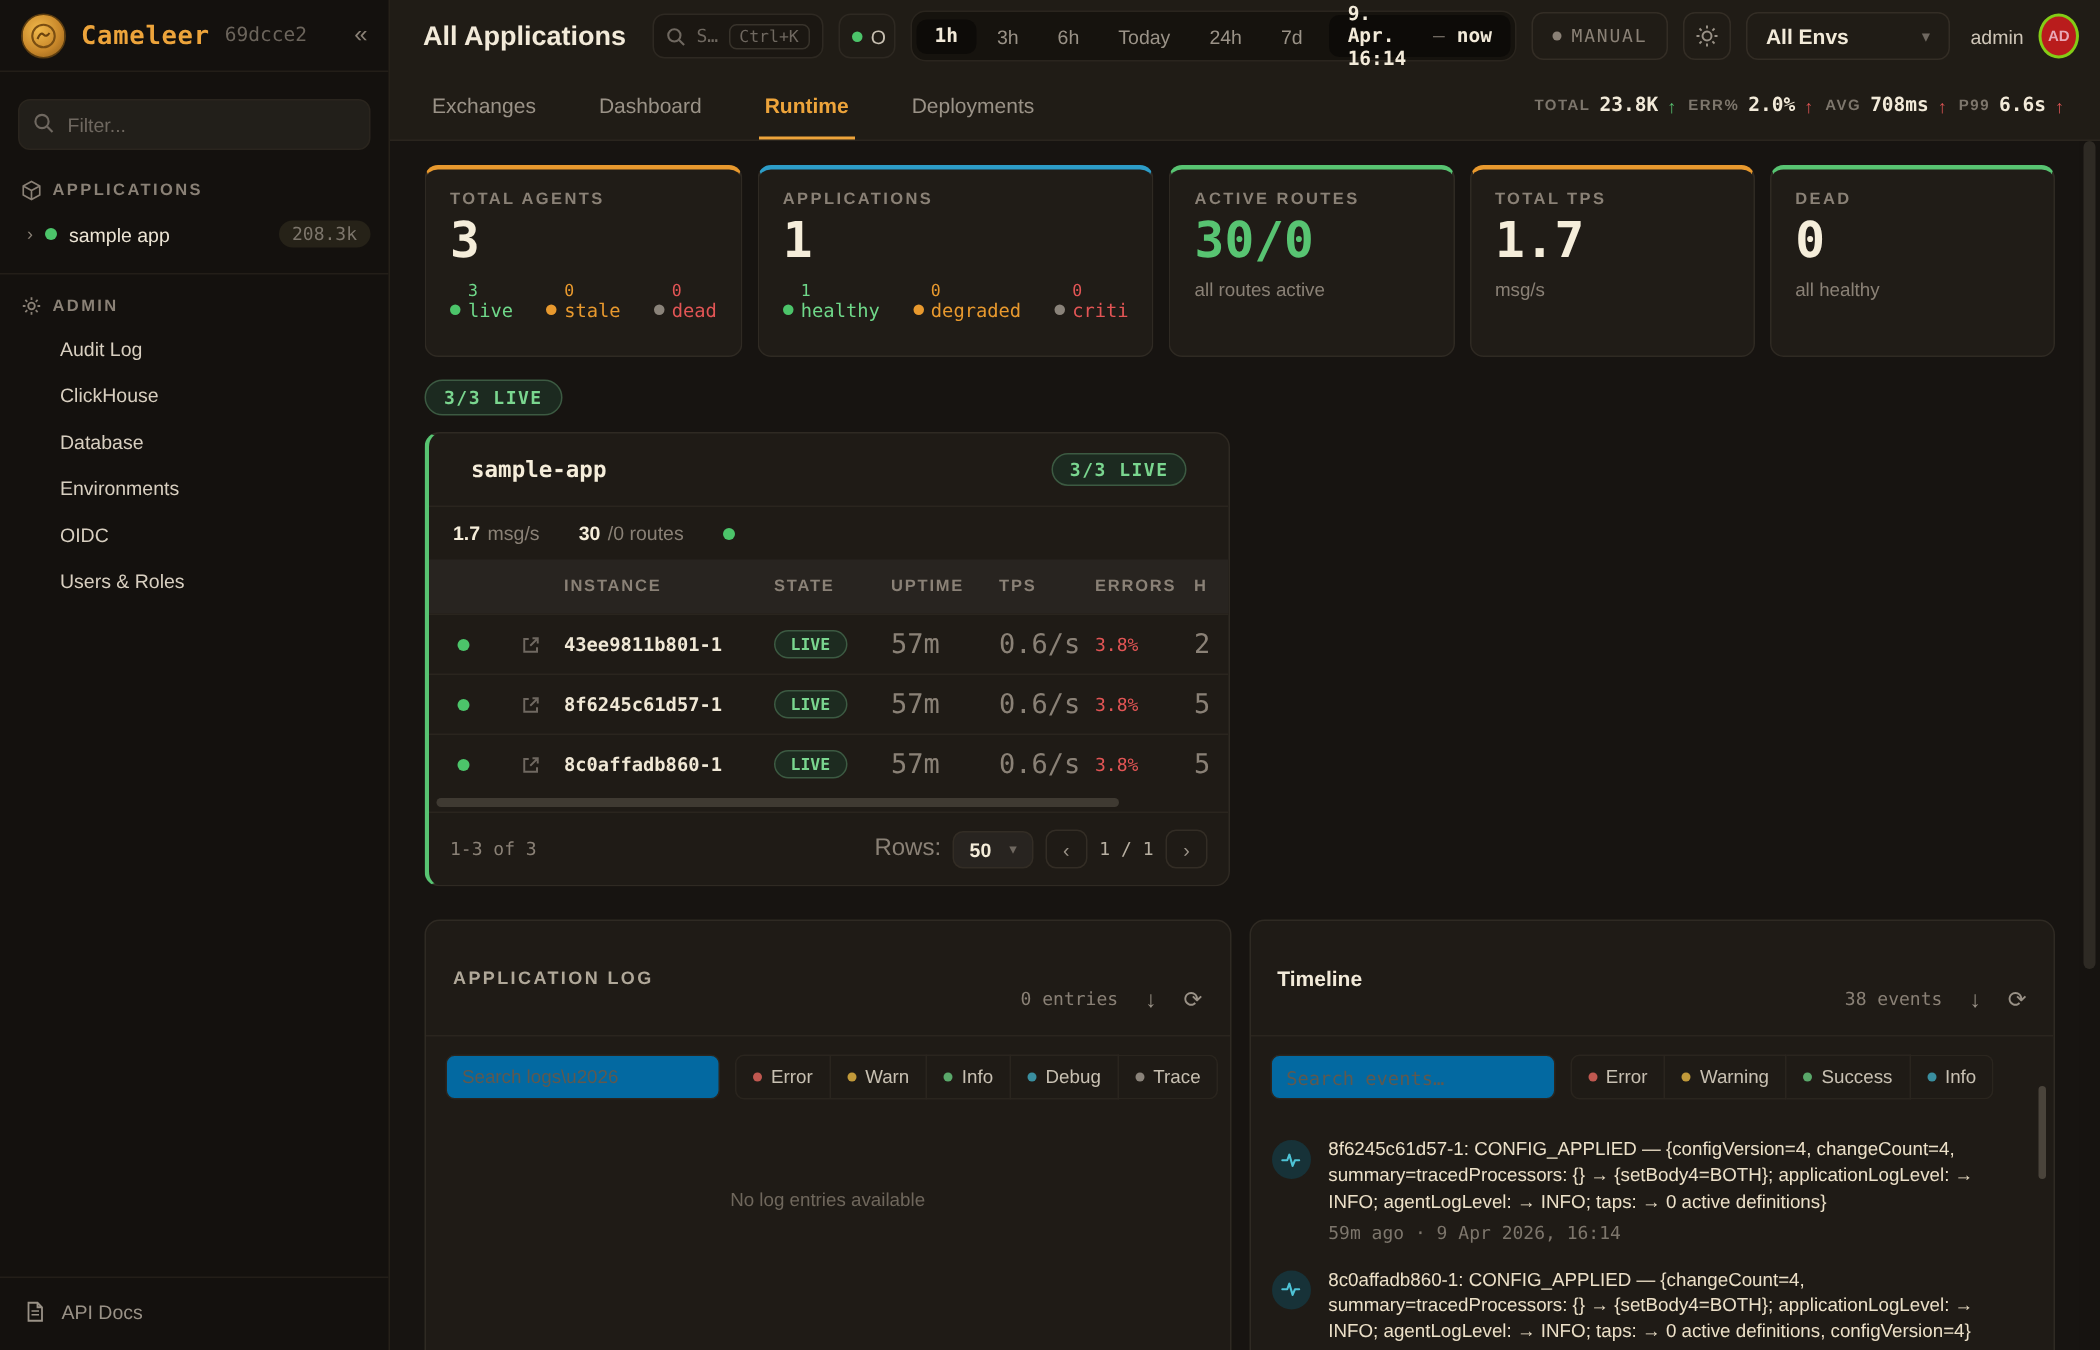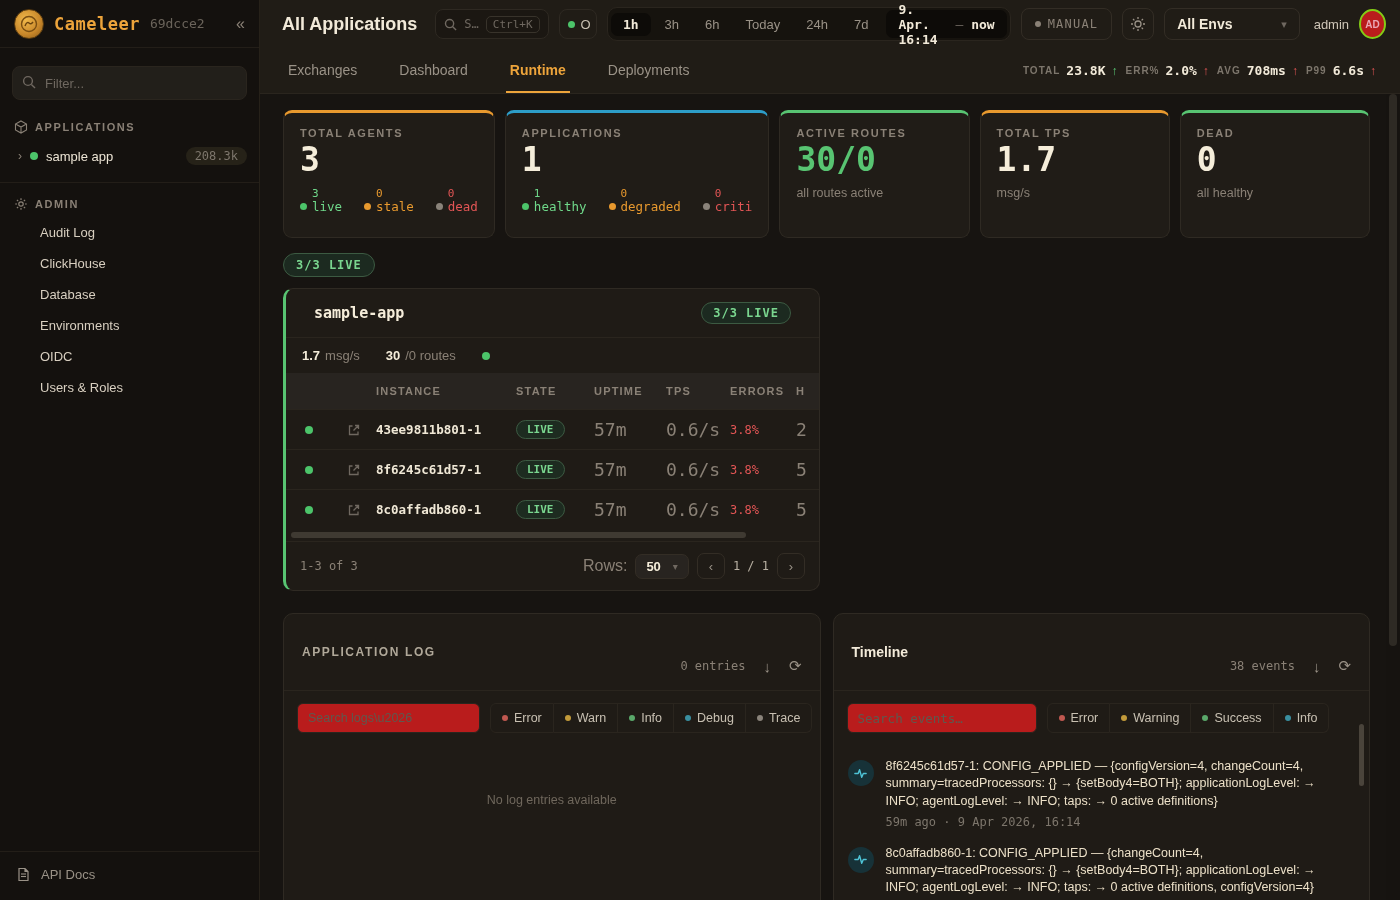--- a/index.html
+++ b/index.html
@@ -124,21 +124,21 @@
   
   .panels-row { display:grid; grid-template-columns:1fr 1fr; gap:12px; margin-top:22px; }
   .panel { background:#1f1b16; border:1px solid #2f2a23; border-radius:10px; height:480px; position:relative; overflow:hidden; }
   .panel-head { display:flex; align-items:center; padding:15px 18px; border-bottom:1px solid #2a251e; }
   .ph-title-caps { color:#b0a899; font-size:12px; font-weight:bold; letter-spacing:1.6px; }
   .ph-title { color:#f2ead9; font-size:14px; font-weight:bold; }
   .ph-right { margin-left:auto; display:flex; align-items:center; gap:18px;margin-top:28px; }
   .ph-count { color:#8a8176; font-size:12px; }
   .ph-icon { color:#9a9287; font-size:15px; cursor:pointer; }
   .filters-row { display:flex; gap:10px; padding:12px 13px; }
-  .log-search { width:190px; height:30px; background:#b91c1c; border:1px solid #2a251e; border-radius:6px; color:#c8c0b2; padding:0 10px; font-size:12.5px; outline:none; }
+  .log-search { width:190px; height:30px; background:#0369a1; border:1px solid #2a251e; border-radius:6px; color:#c8c0b2; padding:0 10px; font-size:12.5px; outline:none; }
   .log-search::placeholder { color:#5f594f; }
   .log-search.mono::placeholder { font-family:"DejaVu Sans Mono",monospace; }
   .seg-group { display:flex; }
   .seg-btn { display:flex; align-items:center; gap:6px; height:30px; padding:0 11px; border:1px solid #2a251e; border-left-width:0; color:#c8c0b2; font-size:12.5px; cursor:pointer; white-space:nowrap; }
   .seg-btn:first-child { border-left-width:1px; border-radius:6px 0 0 6px; }
   .seg-btn:last-child { border-radius:0 6px 6px 0; }
   .seg-dot { width:6px; height:6px; border-radius:50%; }
   .sd-red{background:#c05850;} .sd-yellow{background:#c29a3a;} .sd-green{background:#5aa86a;} .sd-teal{background:#3a8fa0;} .sd-gray{background:#8a837a;}
   .empty-msg { text-align:center; color:#6f675c; font-size:12.5px; padding-top:48px; }
 

